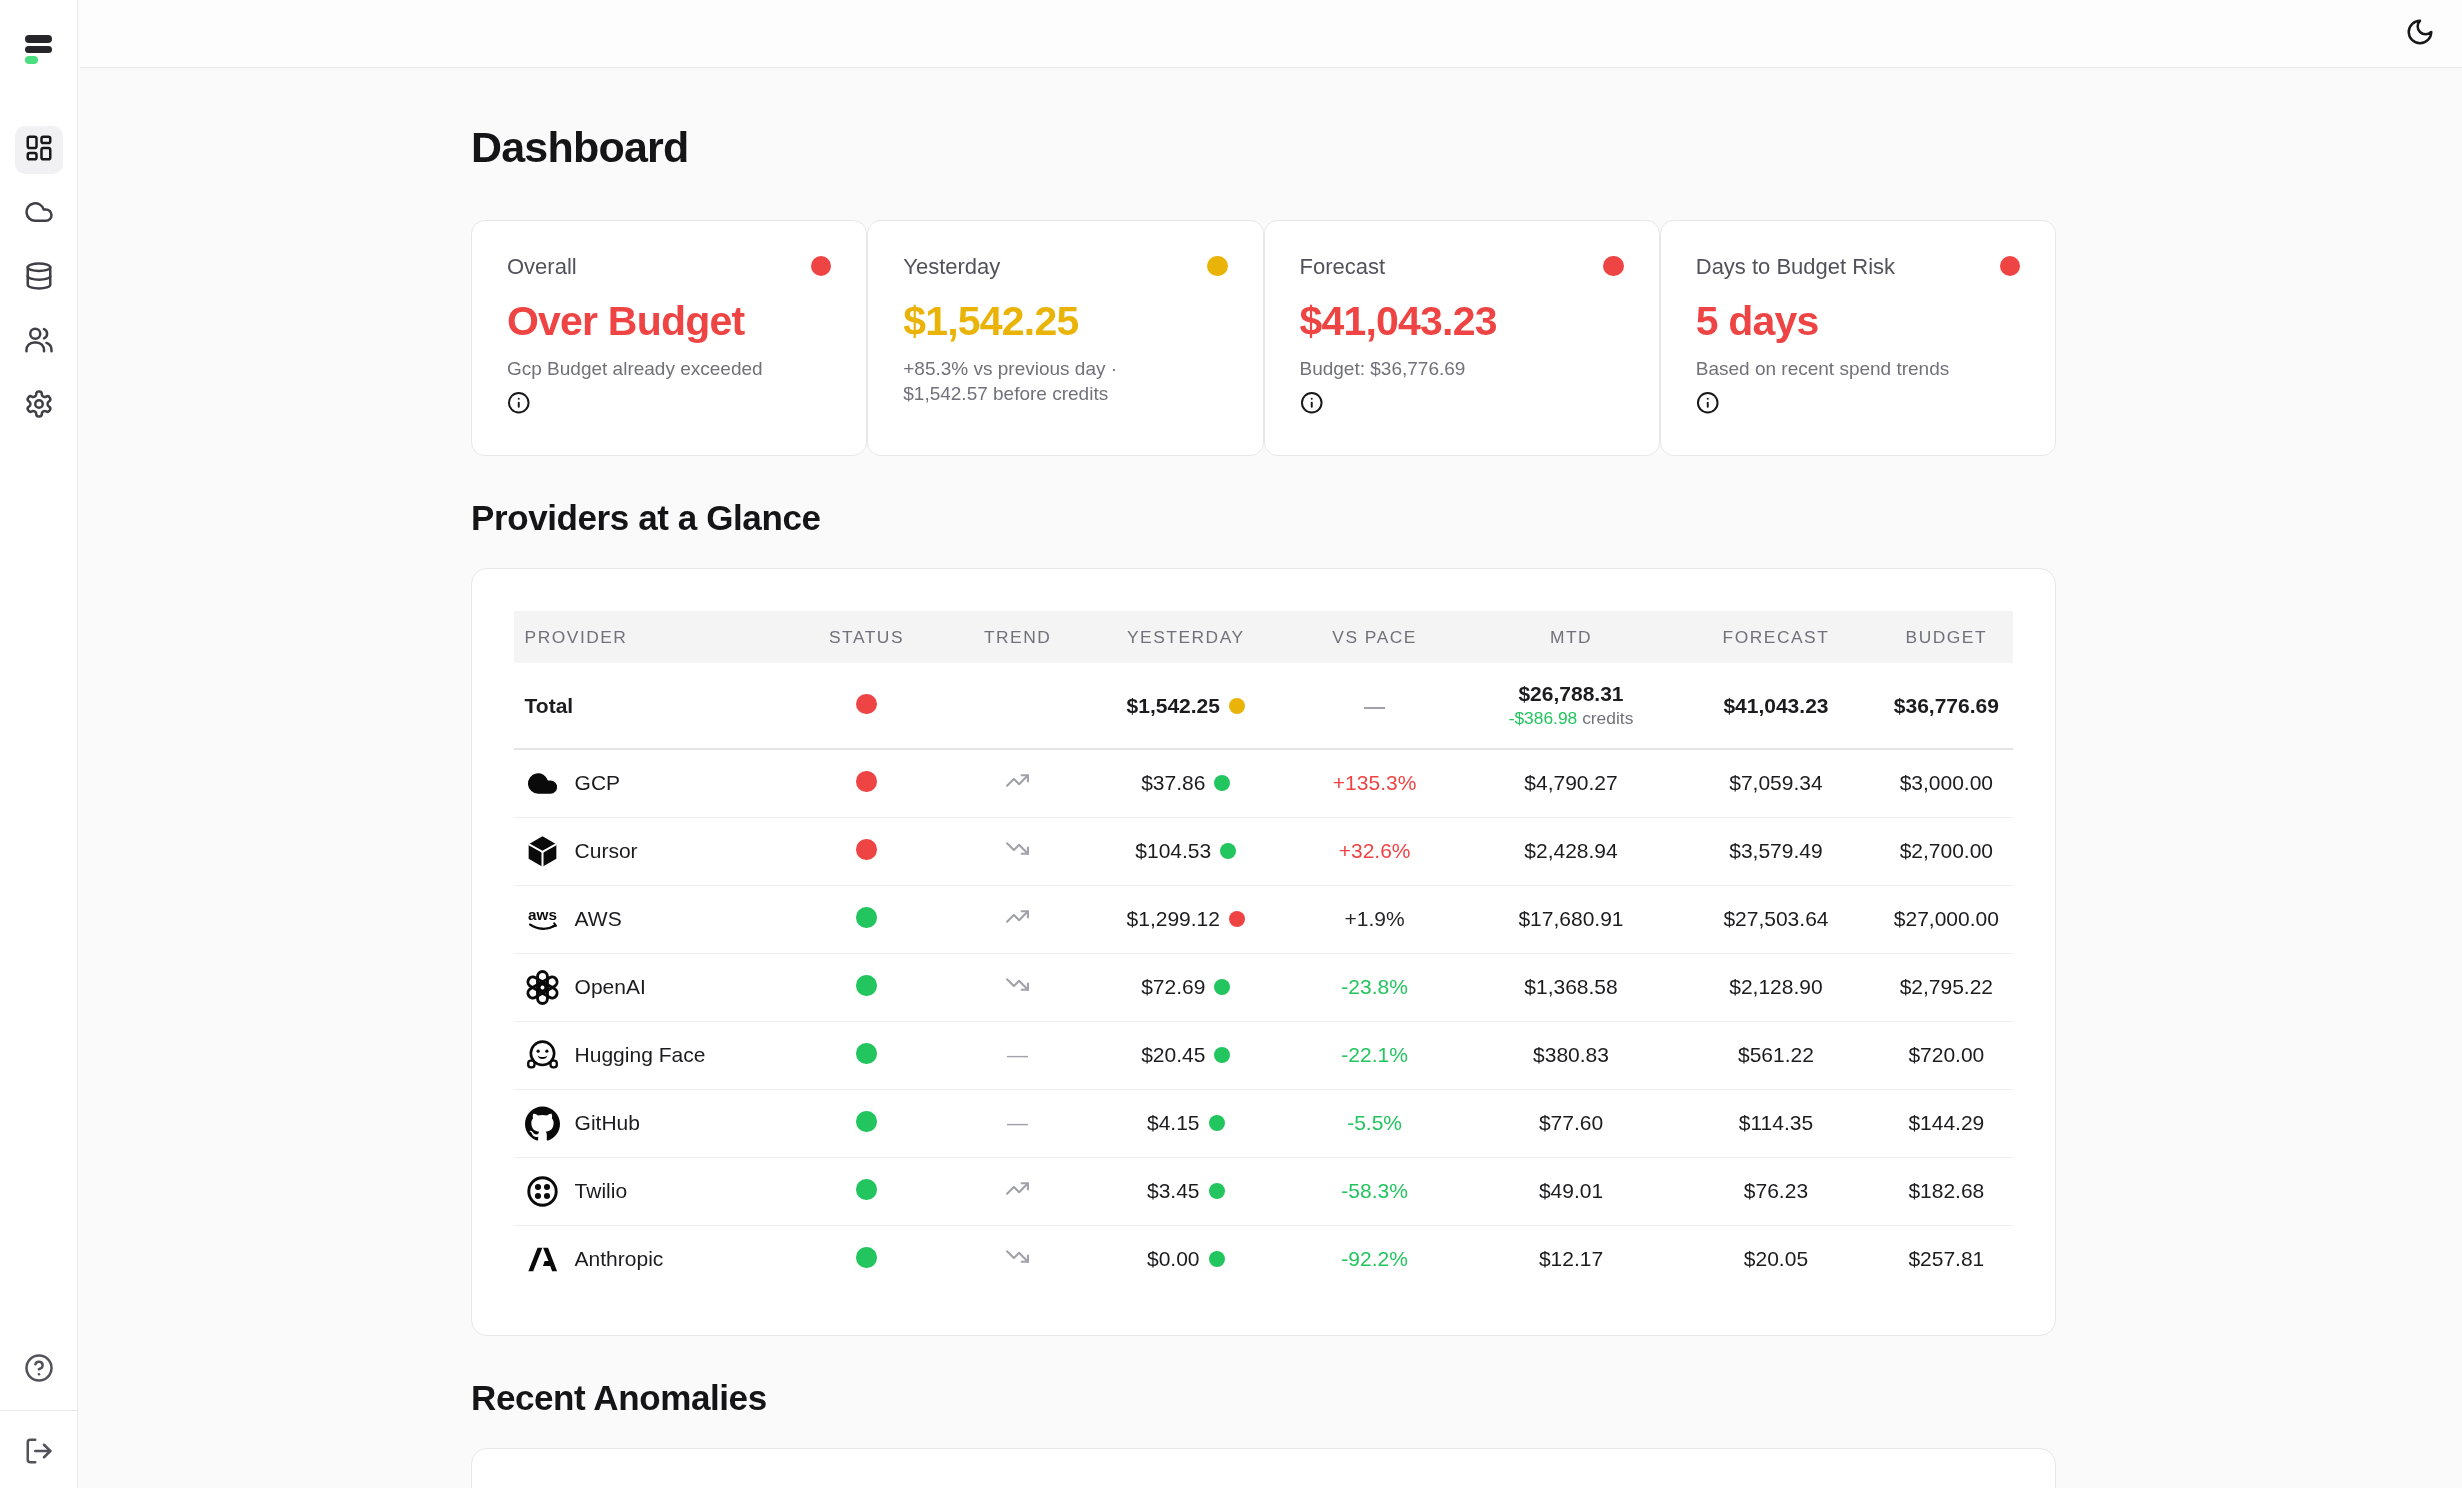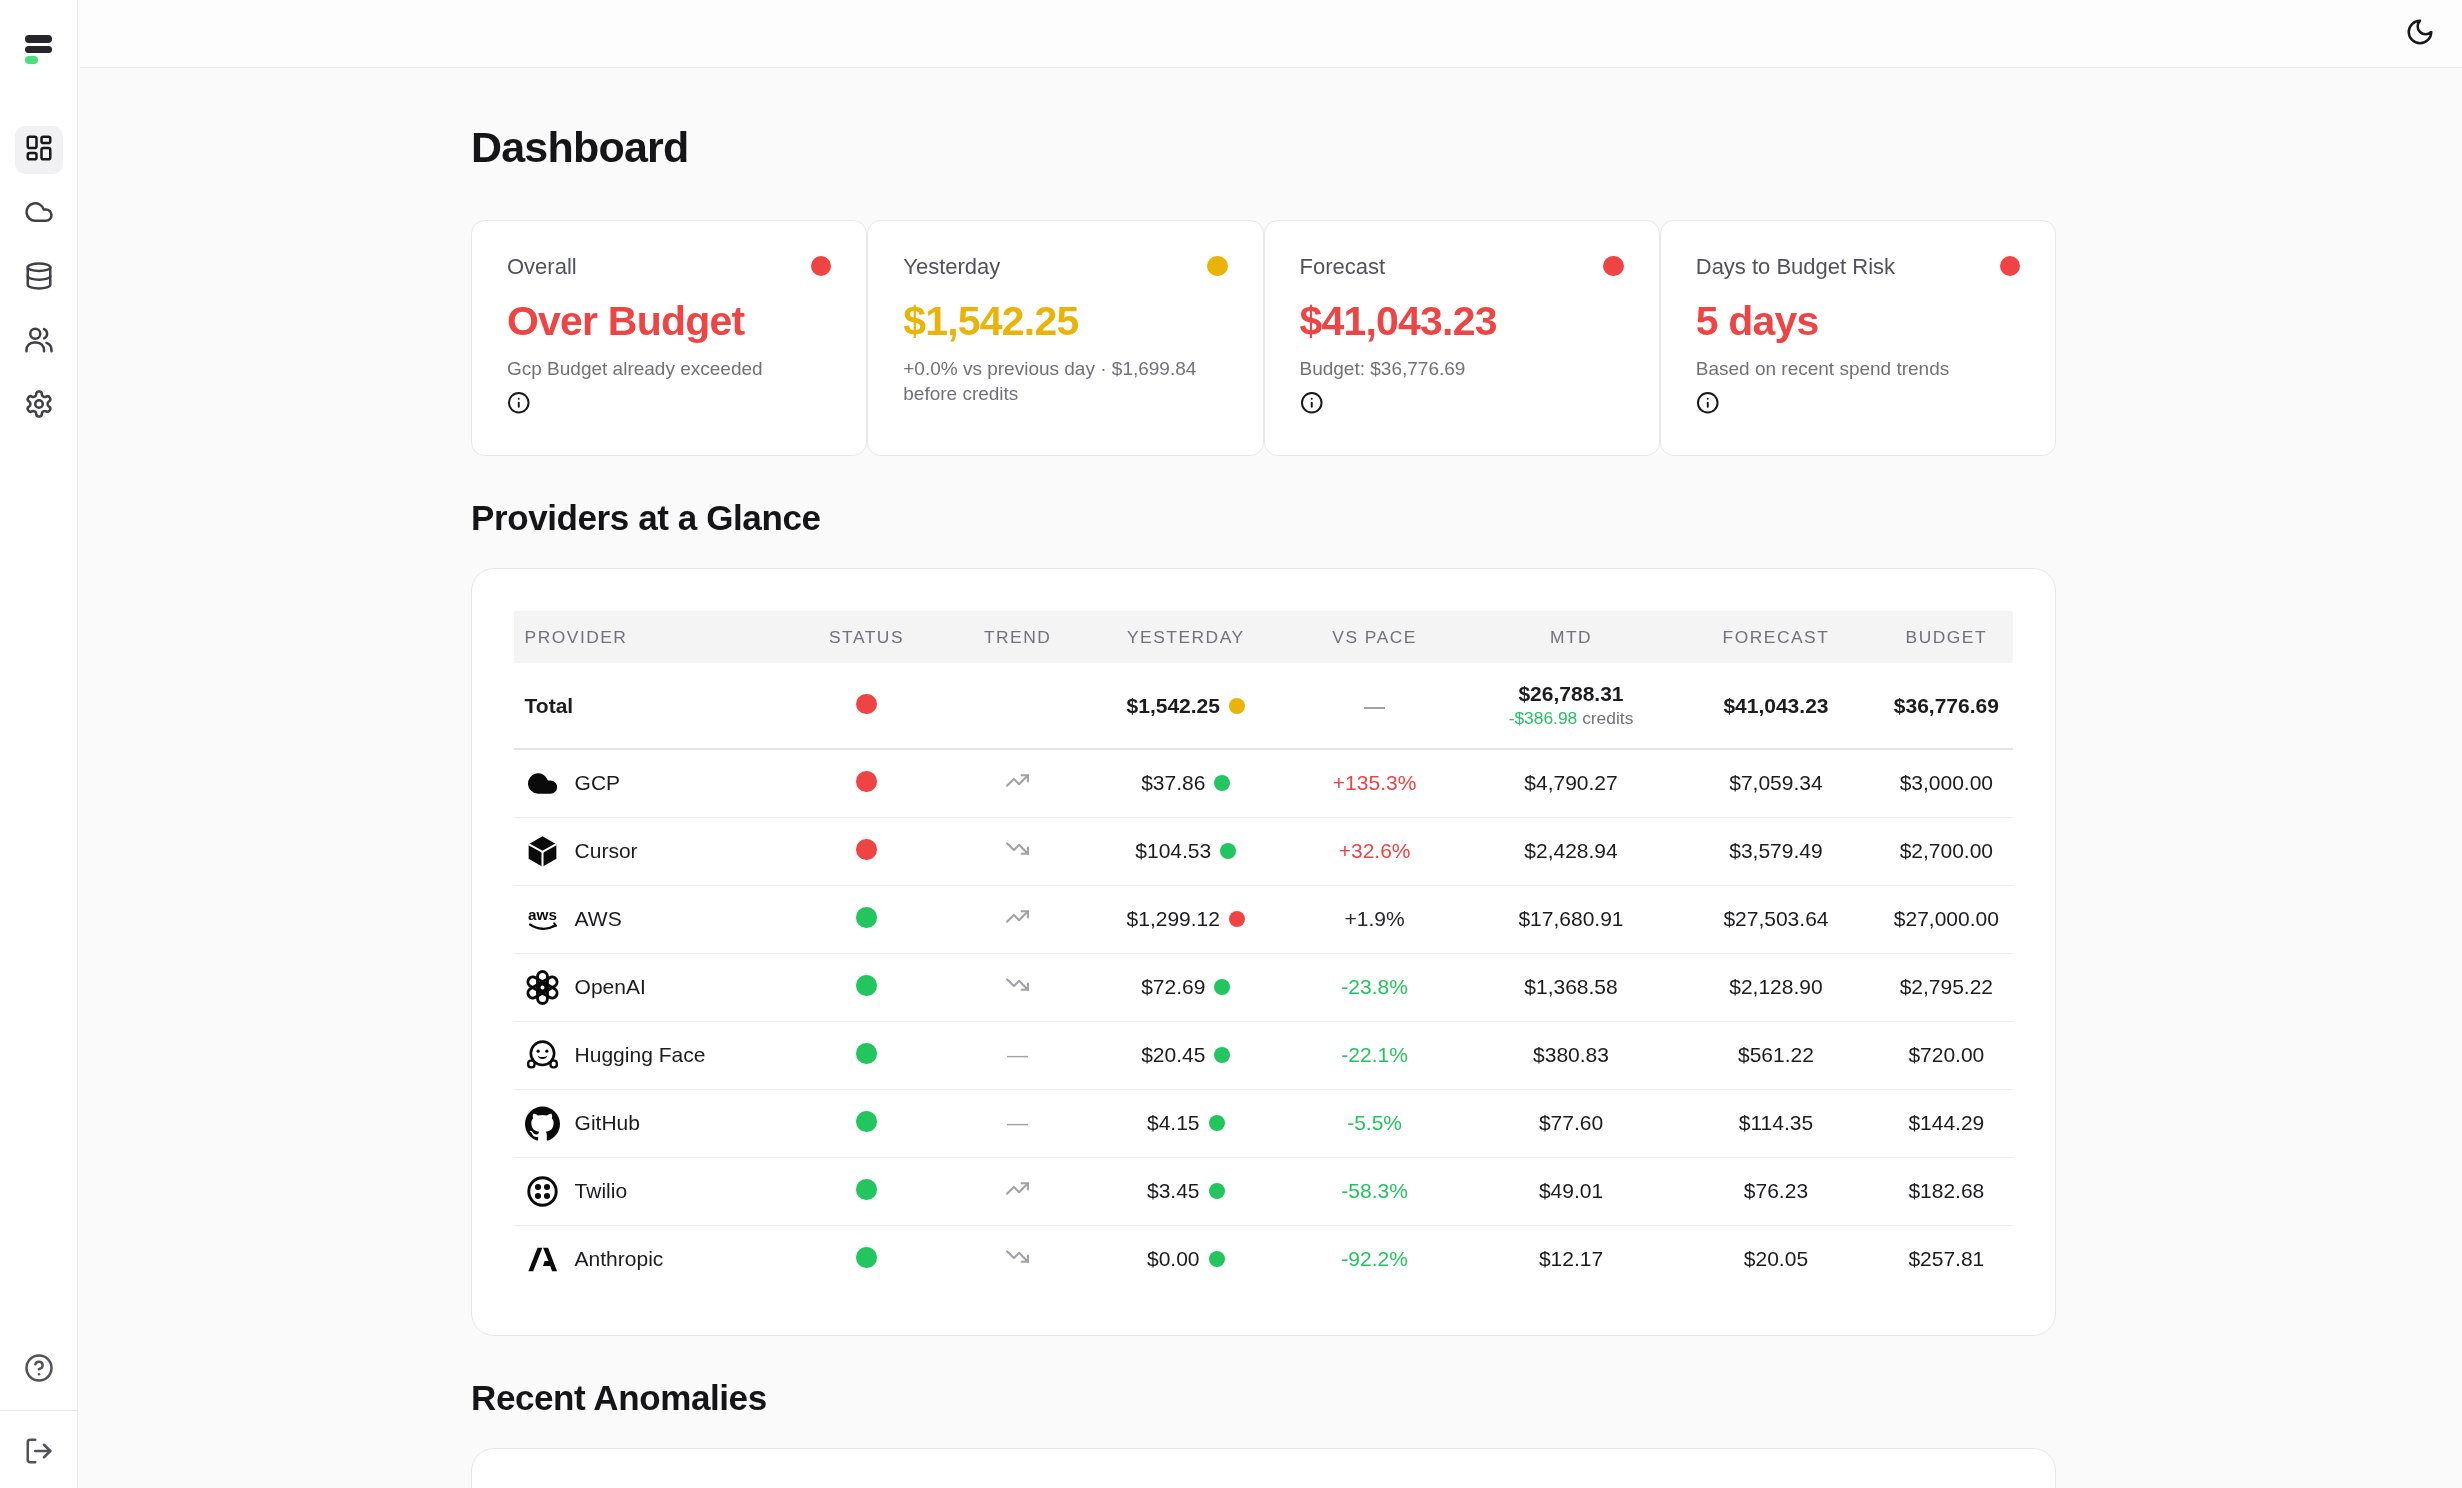--- a/index.html
+++ b/index.html
@@ -51,21 +51,21 @@
   .stat-top { display:flex; align-items:flex-start; justify-content:space-between; }
   .stat-label { font-size:22px; color:#52525b; }
   .dot { display:inline-block; border-radius:50%; }
   .dot-lg { width:20.5px; height:20.5px; margin-top:1.5px; }
   .stat-value { font-size:41px; font-weight:700; letter-spacing:-0.8px; margin-top:18px; }
   .stat-sub { font-size:19px; color:#71717a; margin-top:11.4px; line-height:1.32; padding-right:30px; }
   .info-btn { margin-top:9.8px; color:#18181b; cursor:pointer; display:inline-flex; }
   .info-btn svg { width:23.5px; height:23.5px; }
   h2.section-title { font-size:35px; font-weight:700; letter-spacing:-0.4px; margin-top:42px; color:#151517; }
   .table-card {
-    background:#fff; border:1.5px solid #e7e7ea; border-radius:23px;
+    background:#fff; border:1.5px solid #e7e7ea; border-radius:16px;
     margin-top:30px; padding:42px; 
   }
   table { width:100%; border-collapse:collapse; font-size:21px; color:#1c1c1f; }
   thead th {
     background:#f4f4f5; height:52px; font-size:17.4px; font-weight:500; color:#71717a;
     letter-spacing:1.5px; text-transform:uppercase; padding:0 13.6px; text-align:center; white-space:nowrap;
   }
   thead th.al { text-align:left; padding-left:10.6px; }
   td { text-align:center; padding:0 13.6px; white-space:nowrap; }
   td.al { text-align:left; padding-left:10.6px; }
@@ -175,21 +175,21 @@
               <path d="M12 16v-4"></path>
               <path d="M12 8h.01"></path>
             </svg></span>
         </span></div>
       <div class="stat-card">
         <div class="stat-top">
           <span class="stat-label">Yesterday</span>
           <span class="dot dot-lg" style="background: rgb(234, 179, 8);"></span>
         </div>
         <div class="stat-value" style="color:#eab308">$1,542.25</div>
-        <div class="stat-sub">+0.0% vs previous day · $1,699.84 before credits</div>
+        <div class="stat-sub">+85.3% vs previous day · $1,542.57 before credits</div>
       </div>
       <div class="stat-card"><div class="stat-top">
           <span class="stat-label">Forecast</span>
           <span class="dot dot-lg" style="background: rgb(239, 68, 68);"></span>
         </div><div class="stat-value" style="color:#ef4444">$41,043.23</div><div class="stat-sub">Budget: $36,776.69</div><span class="info-btn">
           <span><svg viewBox="0 0 24 24" fill="none" stroke="currentColor" stroke-width="2" stroke-linecap="round" stroke-linejoin="round" xmlns="http://www.w3.org/2000/svg">
               <circle cx="12" cy="12" r="10"></circle>
               <path d="M12 16v-4"></path>
               <path d="M12 8h.01"></path>
             </svg></span>

